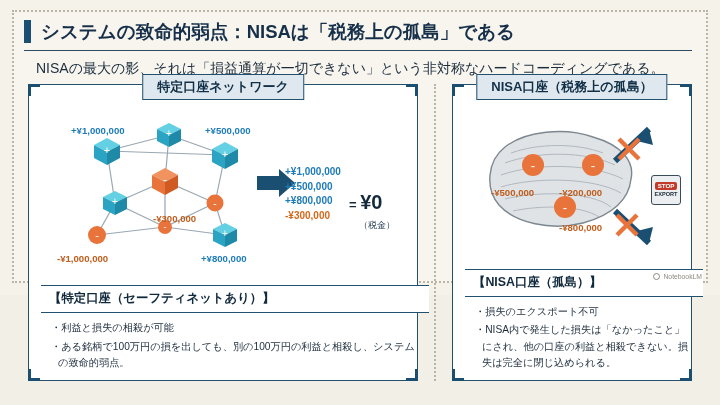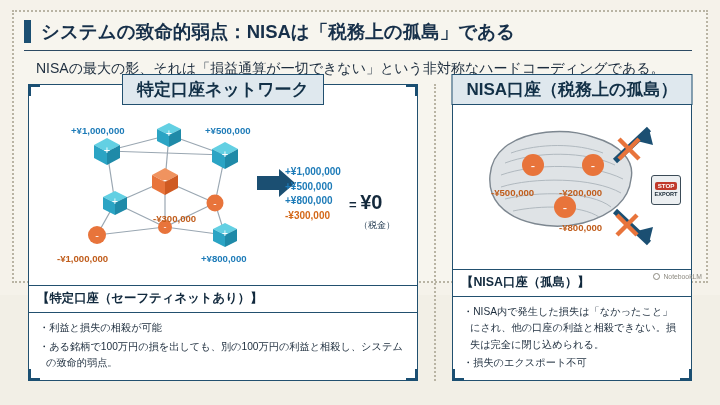--- a/index.html
+++ b/index.html
@@ -59,21 +59,21 @@
   .c-tl { left:-1px; top:-1px; border-left-width:3px; border-top-width:3px; }
   .c-tr { right:-1px; top:-1px; border-right-width:3px; border-top-width:3px; }
   .c-bl { left:-1px; bottom:-1px; border-left-width:3px; border-bottom-width:3px; }
   .c-br { right:-1px; bottom:-1px; border-right-width:3px; border-bottom-width:3px; }
 
   .panel-tab {
     position:absolute; top:-11px; left:50%;
     transform:translateX(-50%);
     background:#dfe8ee;
     border:1.2px solid #22506f;
-    font-size:17px; color:#123047;
+    font-size:13px; color:#123047;
     padding:3px 14px 3px 14px;
     white-space:nowrap;
     font-weight:bold;
   }
 
   
   .diagram {
     position:absolute; left:0; top:18px; width:100%; height:176px;
   }
 
@@ -97,21 +97,21 @@
     white-space:nowrap;
   }
   .eqzero .big { font-size:20px; }
   .taxnote {
     position:absolute; left:330px; top:116px;
     font-size:9px; color:#223a50; white-space:nowrap;
   }
 
   
   .foot {
-    position:absolute; left:0; bottom:0; width:100%;
+    position:absolute; left:12px; bottom:0; width:100%;
   }
   .foot-head {
     font-size:12.4px; font-weight:bold; color:#11293d;
     padding:4px 8px 5px 8px;
     border-top:1.4px solid #22506f;
     border-bottom:1.2px solid #22506f;
     background:#fff;
   }
   .bullets {
     padding:7px 10px 6px 10px;
@@ -345,22 +345,22 @@
 
       <div class="stopbadge">
         <span class="s1">STOP</span>
         <span class="s2">EXPORT</span>
       </div>
     </div>
 
     <div class="foot">
       <div class="foot-head">【NISA口座（孤島）】</div>
       <div class="bullets">
+        <div>・損失のエクスポート不可</div>
         <div>・NISA内で発生した損失は「なかったこと」にされ、他の口座の利益と相殺できない。損失は完全に閉じ込められる。</div>
-        <div>・損失のエクスポート不可</div>
       </div>
     </div>
   </div>
 
   <div class="credit">
     <span class="dot"></span>
     <span>NotebookLM</span>
   </div>
 </div>
 

